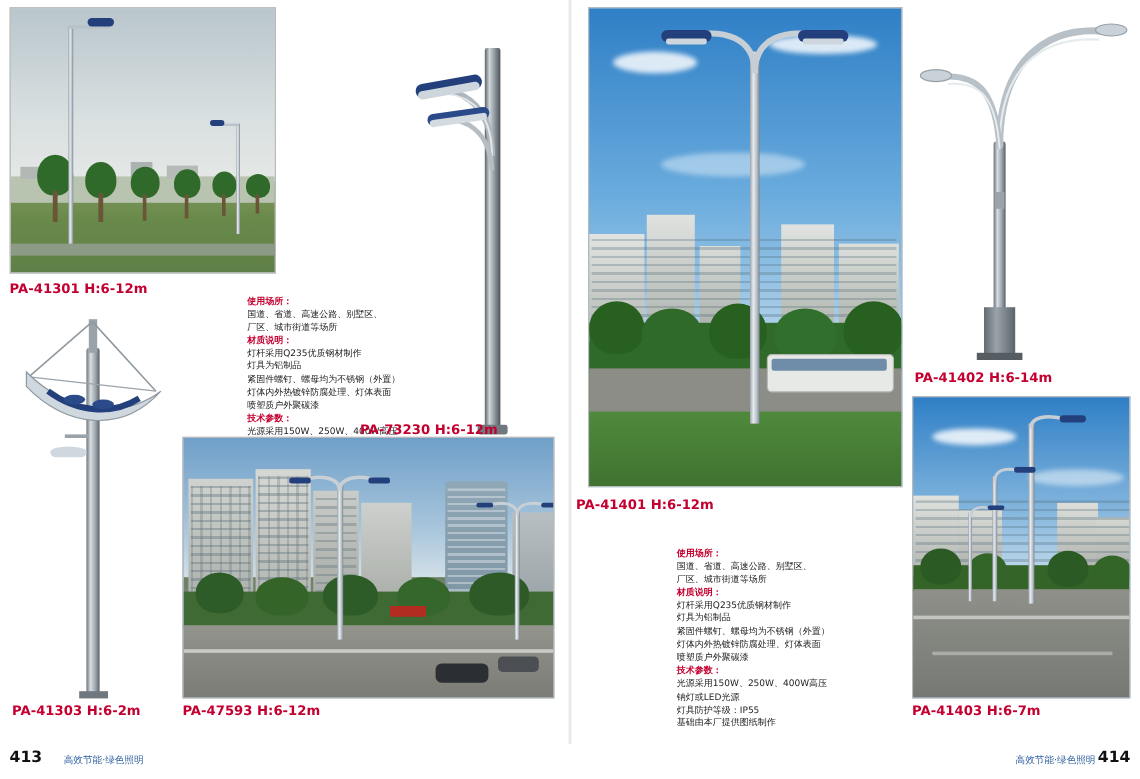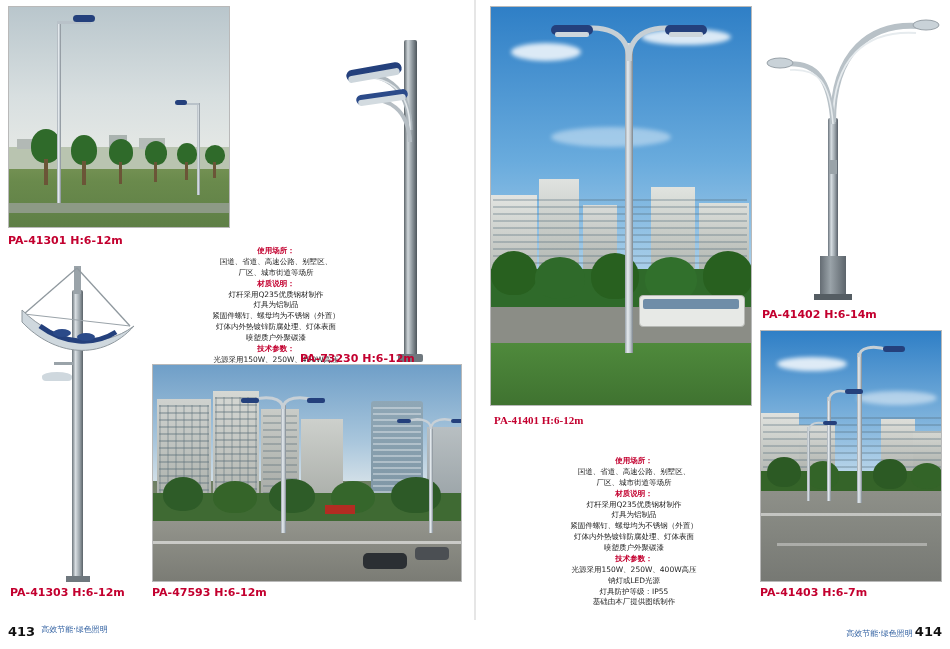--- a/index.html
+++ b/index.html
@@ -28,29 +28,28 @@
     font-family:"DejaVu Sans","Liberation Sans",sans-serif;
   }
   
   .spec{
     position:absolute;
     width:140px;
     font-size:7.5px;
     line-height:1.45;
     color:#1b1b1b;
     font-family:"DejaVu Sans","Liberation Sans",sans-serif;
-    text-align:center;
   }
   .spec .hd{color:#c3002f;font-weight:bold;}
   .spec div{white-space:nowrap;}
   
   .footer{position:absolute;bottom:10px;font-size:9px;color:#333;}
   .pgnum{font-size:13px;font-weight:bold;color:#111;}
   .ftxt{font-size:8px;color:#2f5fa0;margin-left:4px;}
-  .footer-left{left:8px;display:flex;align-items:flex-start;gap:2px;}
+  .footer-left{left:8px;display:flex;align-items:flex-end;gap:14px;}
   .footer-right{right:8px;display:flex;align-items:flex-end;gap:2px;}
   .cloud{position:absolute;background:rgba(255,255,255,.82);border-radius:50%;filter:blur(2px);}
   .tree{position:absolute;background:#2f6a2a;border-radius:50% 50% 45% 45%;}
   .trunk{position:absolute;background:#6b5537;}
   .bldg{position:absolute;}
   .road{position:absolute;background:#9a9a96;}
   .pole{position:absolute;background:linear-gradient(to right,#9aa3ab,#e6ebef 35%,#b9c2c9 70%,#7d858c);}
   .arm{position:absolute;background:#b9c2c9;}
   .lamp{position:absolute;background:#cfd8de;border-radius:6px;}
   .navy{background:#24407c;}
@@ -155,21 +154,21 @@
       <ellipse cx="52" cy="33" rx="9" ry="4" fill="#2b4a89"></ellipse>
       <ellipse cx="76" cy="37" rx="9" ry="4" fill="#2b4a89"></ellipse>
     </svg>
 
     <div style="position:absolute;left:32px;top:122px;width:30px;height:9px;background:#cfd8de;border-radius:50% 50% 4px 4px;"></div>
     <div style="position:absolute;left:44px;top:112px;width:20px;height:3px;background:#9aa3a9;"></div>
 
     <div style="position:absolute;left:56px;top:326px;width:24px;height:6px;background:#6f787e;"></div>
   </div>
   <div class="cap" style="left:10px;top:586px;">
-    <span>PA-41303 H:6-12m</span>
+    <span>PA-41303 H:6-2m</span>
   </div>
 
   <div class="photo" style="left:152px;top:364px;width:310px;height:218px;background:#9fb9cd;">
     <div class="sky" style="height:118px;background:linear-gradient(to bottom,#6f9fc8,#a9c6dc 65%,#d3e0e8);"></div>
     <div class="ground" style="height:100px;background:linear-gradient(to bottom,#6d7f62,#8d8f84 45%,#6d6f6a);"></div>
 
     <div class="bldg" style="left:4px;top:34px;width:54px;height:110px;background:linear-gradient(to bottom,#cfd2cf,#a9aea9);"></div>
     <div class="bldg" style="left:60px;top:26px;width:46px;height:118px;background:linear-gradient(to bottom,#d6d8d4,#aeb2ad);"></div>
     <div class="bldg" style="left:108px;top:44px;width:38px;height:100px;background:linear-gradient(to bottom,#c9ccc8,#a3a7a2);"></div>
     <div class="bldg" style="left:148px;top:54px;width:42px;height:90px;background:linear-gradient(to bottom,#cdd0cc,#a7aba6);"></div>
@@ -260,21 +259,21 @@
     <div class="pole" style="left:134px;top:36px;width:8px;height:310px;"></div>
     <svg width="190" height="60" style="position:absolute;left:42px;top:10px;">
       <path d="M96,44 C96,14 70,6 38,14" stroke="#c6cfd5" stroke-width="5" fill="none"></path>
       <path d="M96,44 C96,14 122,6 154,14" stroke="#c6cfd5" stroke-width="5" fill="none"></path>
       <rect x="18" y="8" width="42" height="10" rx="5" fill="#24407c"></rect>
       <rect x="132" y="8" width="42" height="10" rx="5" fill="#24407c"></rect>
       <rect x="22" y="15" width="34" height="5" rx="2" fill="#cdd6dc"></rect>
       <rect x="136" y="15" width="34" height="5" rx="2" fill="#cdd6dc"></rect>
     </svg>
   </div>
-  <div class="cap" style="left:494px;top:414px;font-family:Liberation Serif, serif;">
+  <div class="cap" style="left:480px;top:414px;">
     <span>PA-41401 H:6-12m</span>
   </div>
 
   <div style="position:absolute;left:760px;top:8px;width:180px;height:290px;">
     <div style="position:absolute;left:68px;top:110px;width:10px;height:180px;
                 background:linear-gradient(to right,#69727a,#d7dee3 32%,#98a1a8 70%,#58606a);border-radius:2px;"></div>
     <svg width="180" height="140" style="position:absolute;left:0;top:4px;">
       <path d="M73,110 C73,40 110,10 160,14" stroke="#b8c1c7" stroke-width="6" fill="none"></path>
       <path d="M73,110 C73,46 106,18 156,21" stroke="#e6ebee" stroke-width="1.8" fill="none"></path>
       <path d="M73,112 C70,66 56,50 26,52" stroke="#b8c1c7" stroke-width="5" fill="none"></path>

